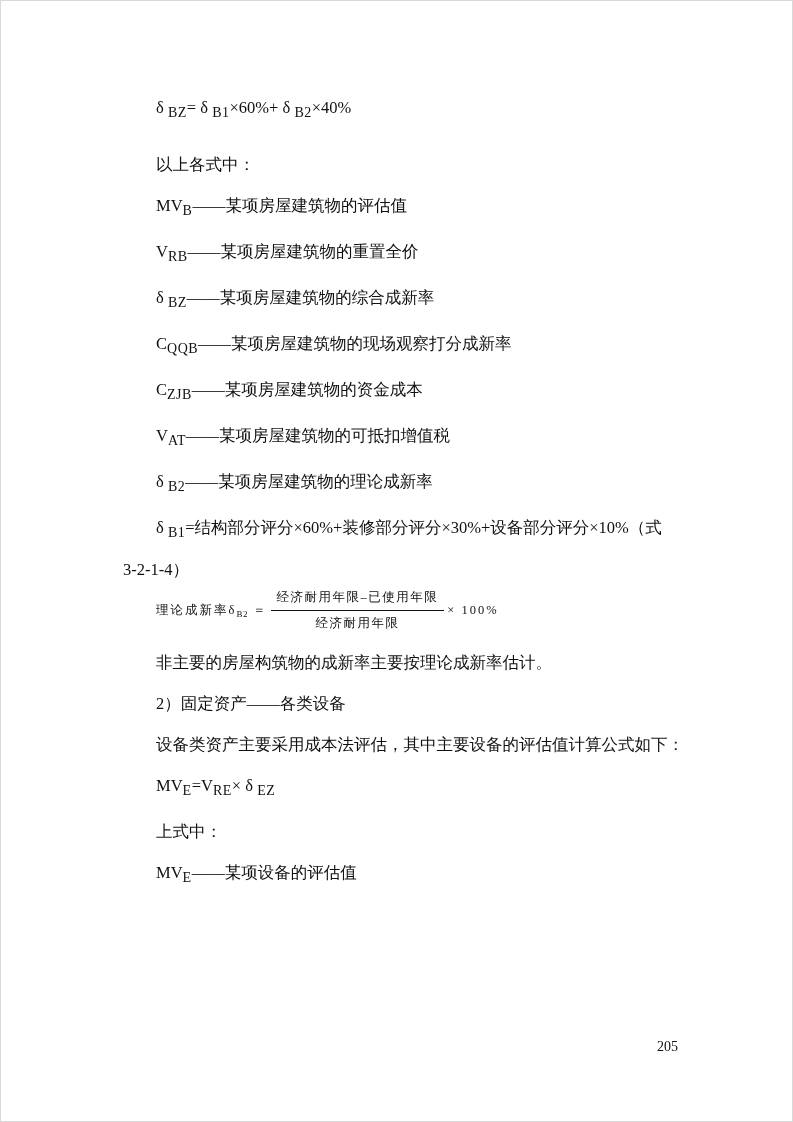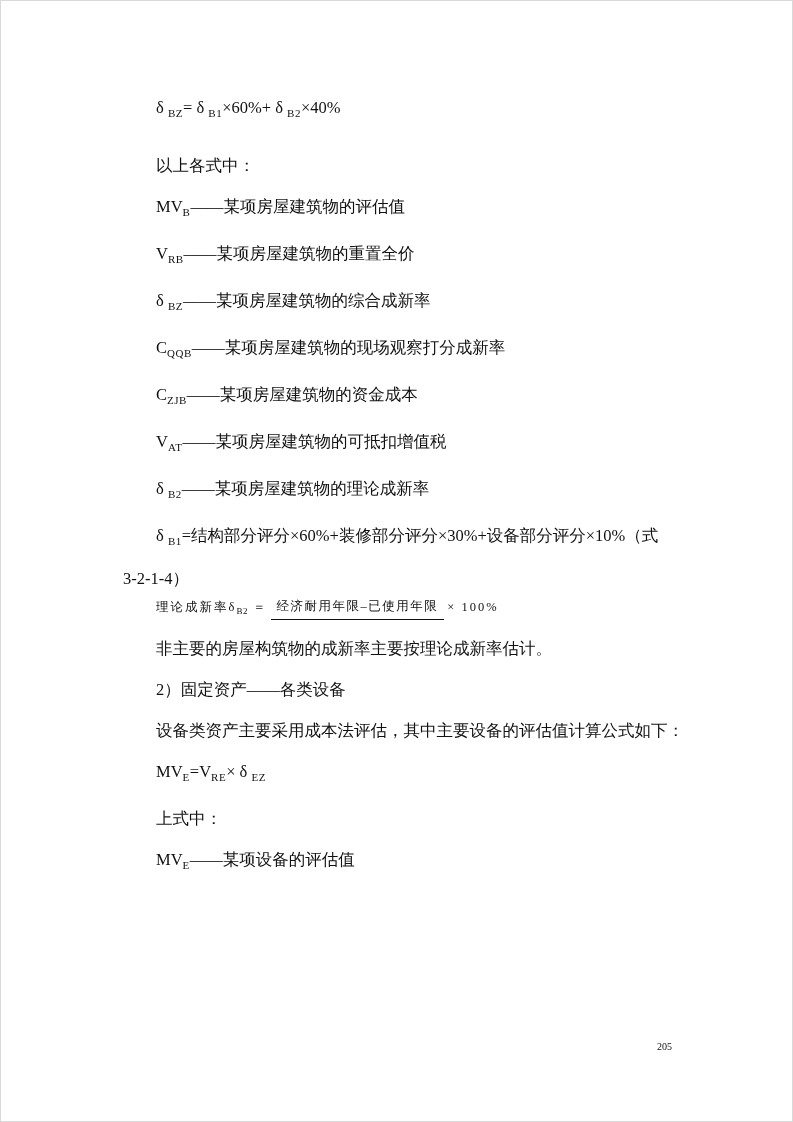--- a/index.html
+++ b/index.html
@@ -24,21 +24,21 @@
   .block {
     font-size: 16.5px;
     line-height: 37px;
     text-indent: 33px;
     margin: 0 0 4px 0;
     white-space: normal;
   }
   .block:first-child { margin-bottom: 15px; }
   .para { text-align: justify; }
   .sub {
-    font-size: 11px;
+    font-size: 14px;
     vertical-align: -4px;
     letter-spacing: 0.5px;
   }
   
   .equation {
     font-size: 12.5px;
     line-height: normal;
     text-indent: 0;
     padding-left: 33px;
     margin: -6px 0 10px 0;
@@ -63,41 +63,41 @@
     padding: 3px 6px 4px 6px;
   }
   .frac .den {
     display: block;
     padding: 4px 6px 2px 6px;
   }
   .page-footer {
     position: absolute;
     left: 656px;
     top: 1038px;
-    font-size: 10px;
+    font-size: 14px;
     line-height: 16px;
     color: #111111;
   }
 </style>
 </head>
 <body>
 
 <div class="page">
   <main class="doc-body">
       <div class="block line"><span>δ </span><span class="sub">BZ</span><span>= δ </span><span class="sub">B1</span><span>×60%+ δ </span><span class="sub">B2</span><span>×40%</span></div>
       <div class="block line"><span>以上各式中：</span></div>
       <div class="block line"><span>MV</span><span class="sub">B</span><span>——某项房屋建筑物的评估值</span></div>
       <div class="block line"><span>V</span><span class="sub">RB</span><span>——某项房屋建筑物的重置全价</span></div>
       <div class="block line"><span>δ </span><span class="sub">BZ</span><span>——某项房屋建筑物的综合成新率</span></div>
       <div class="block line"><span>C</span><span class="sub">QQB</span><span>——某项房屋建筑物的现场观察打分成新率</span></div>
       <div class="block line"><span>C</span><span class="sub">ZJB</span><span>——某项房屋建筑物的资金成本</span></div>
       <div class="block line"><span>V</span><span class="sub">AT</span><span>——某项房屋建筑物的可抵扣增值税</span></div>
       <div class="block line"><span>δ </span><span class="sub">B2</span><span>——某项房屋建筑物的理论成新率</span></div>
       <div class="block para"><span>δ </span><span class="sub">B1</span><span>=结构部分评分×60%+装修部分评分×30%+设备部分评分×10%（式</span><br><span>3-2-1-4）</span></div>
-      <div class="block equation"><span class="eq-lead"><span>理论成新率δ</span><span class="sub">B2</span><span> ＝ </span></span><span class="frac"><span class="num">经济耐用年限–已使用年限</span></span><span class="eq-suffix">× 100%</span></div>
+      <div class="block equation"><span class="eq-lead"><span>理论成新率δ</span><span class="sub">B2</span><span> ＝ </span></span><span class="frac"><span class="num">经济耐用年限–已使用年限</span><span class="den">经济耐用年限</span></span><span class="eq-suffix">× 100%</span></div>
       <div class="block line"><span>非主要的房屋构筑物的成新率主要按理论成新率估计。</span></div>
       <div class="block line"><span>2）固定资产——各类设备</span></div>
       <div class="block line"><span>设备类资产主要采用成本法评估，其中主要设备的评估值计算公式如下：</span></div>
       <div class="block line"><span>MV</span><span class="sub">E</span><span>=V</span><span class="sub">RE</span><span>× δ </span><span class="sub">EZ</span></div>
       <div class="block line"><span>上式中：</span></div>
       <div class="block line"><span>MV</span><span class="sub">E</span><span>——某项设备的评估值</span></div>
     </main>
   <div class="page-footer">205</div>
 </div>
 

